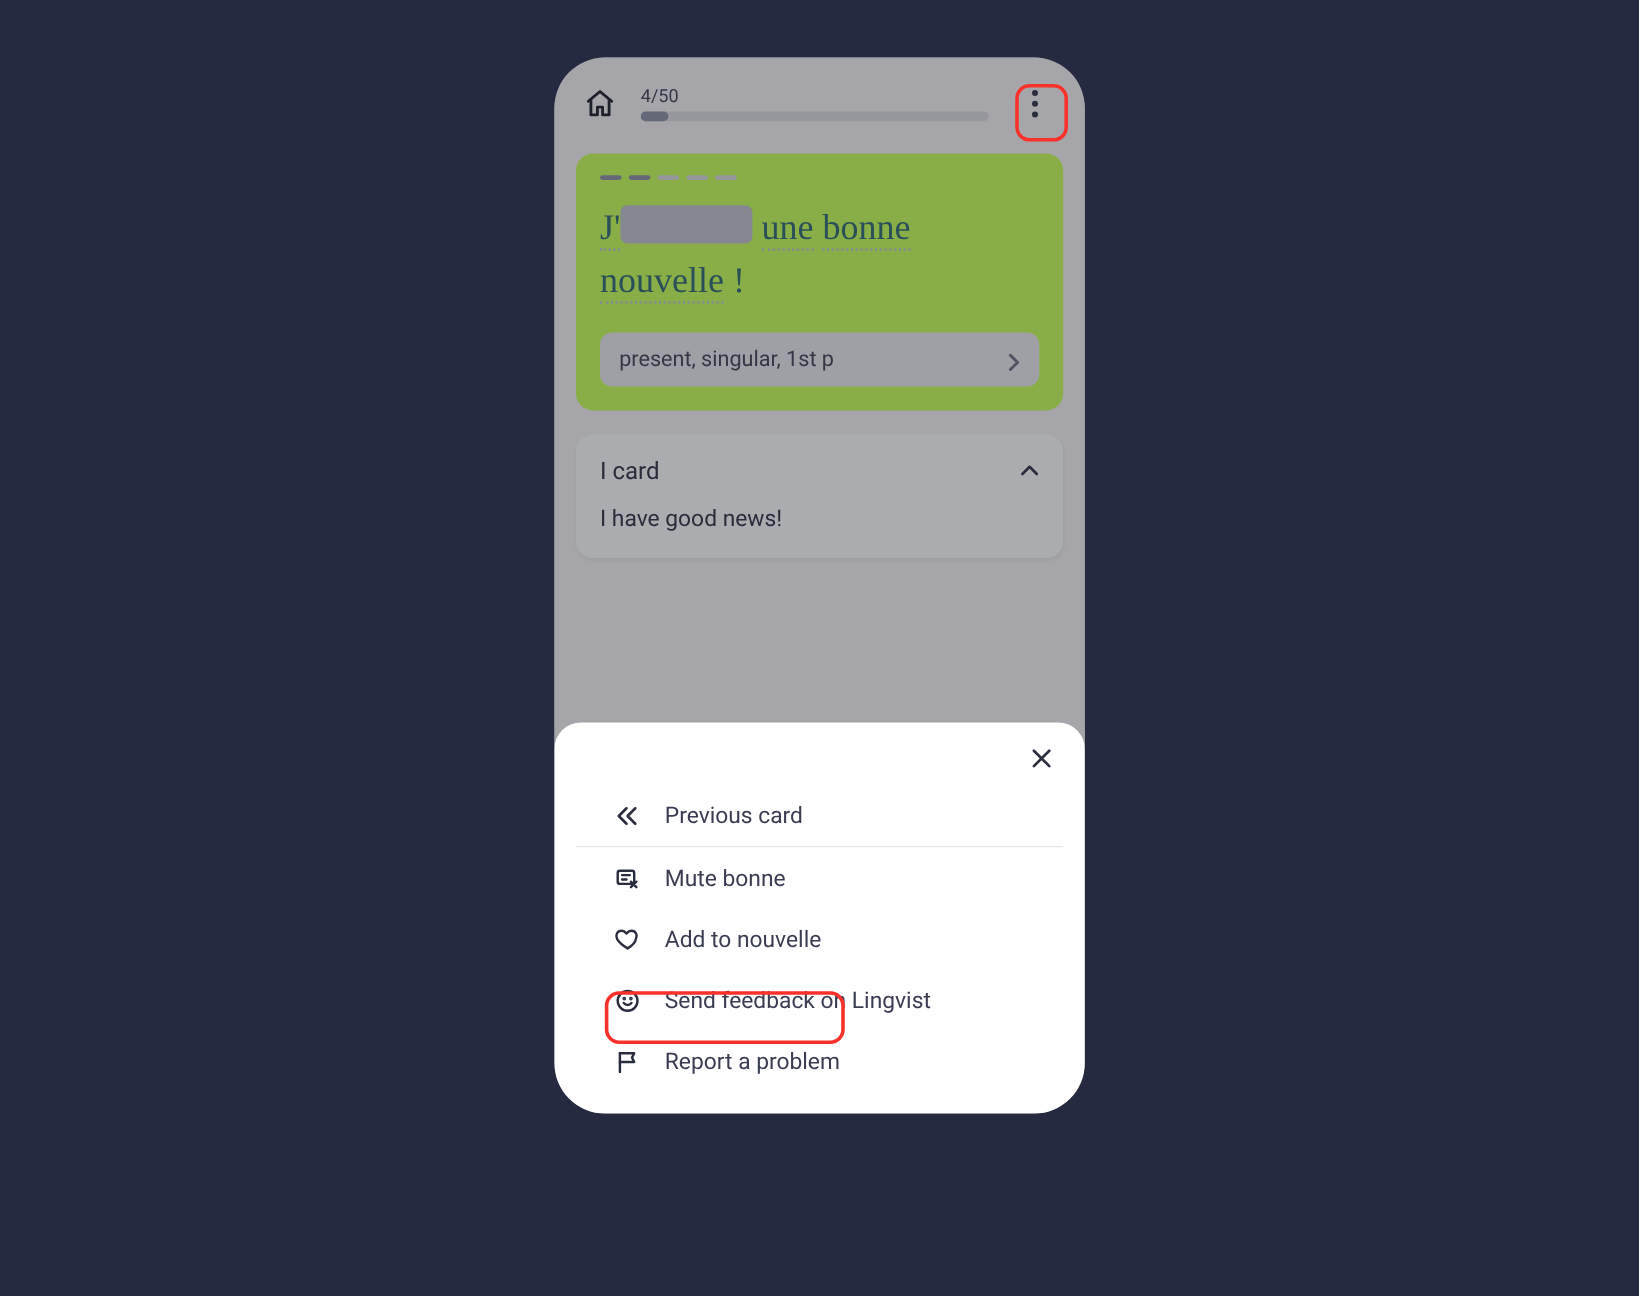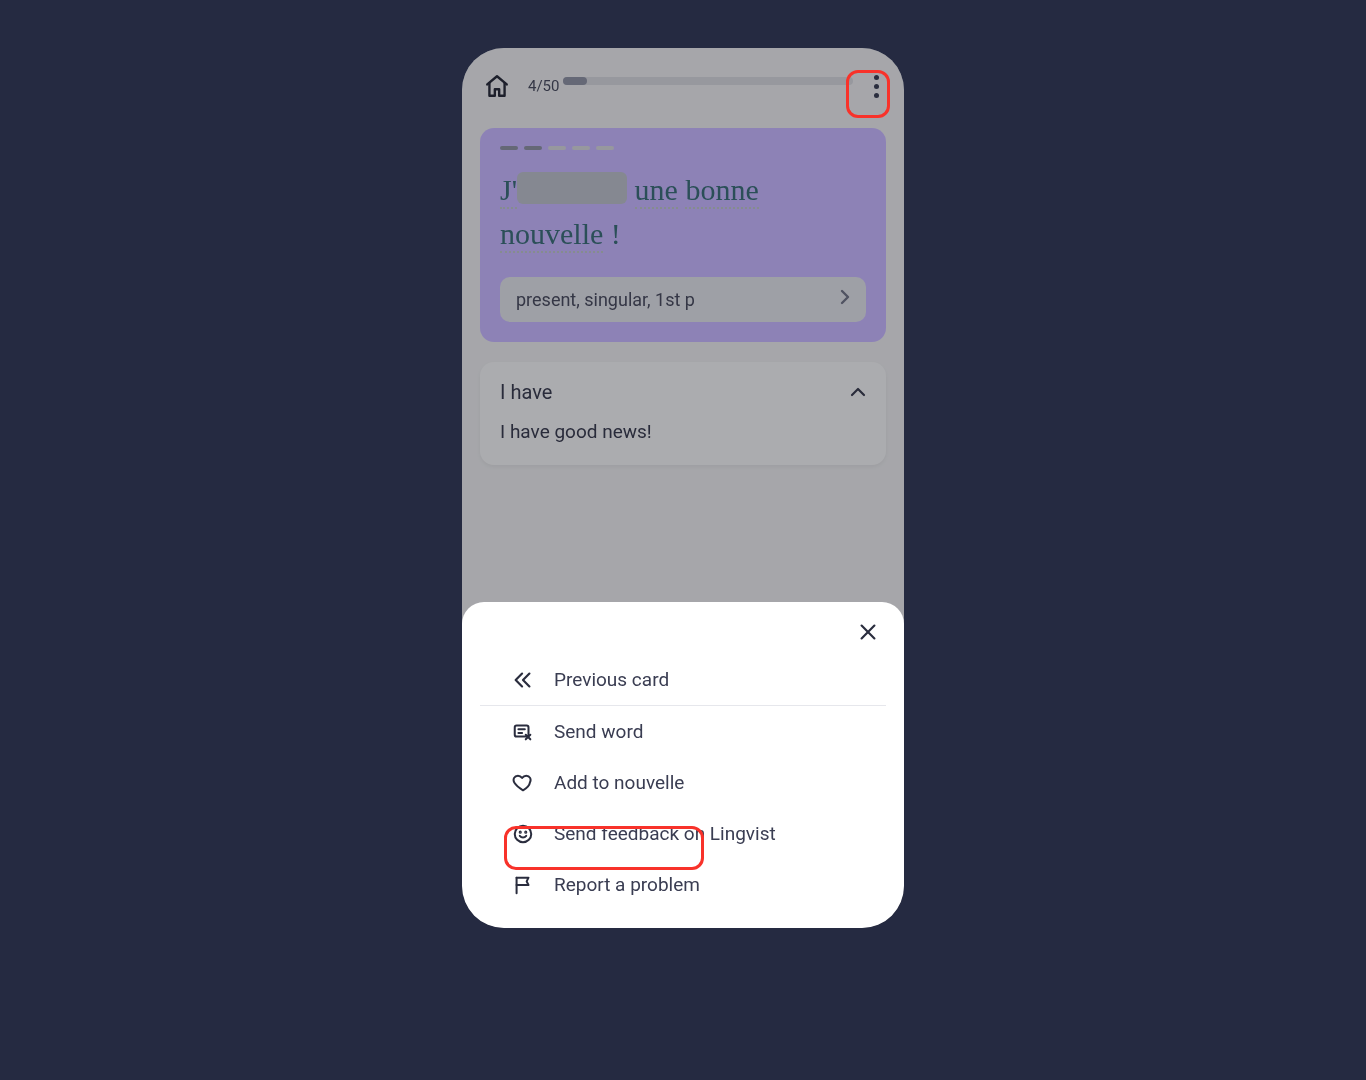--- a/index.html
+++ b/index.html
@@ -35,21 +35,21 @@
     position: relative;
   }
   .home-btn {
     width: 32px; height: 32px;
     display: flex; align-items: center; justify-content: center;
     color: #2a2d3e;
   }
   .progress-wrap {
     flex: 1;
     display: flex;
-    flex-direction: row;
+    flex-direction: column;
     gap: 4px;
   }
   .progress-label {
     font-size: 15px;
     color: #4a4d62;
   }
   .progress-track {
     height: 8px;
     background: #d1d3dc;
     border-radius: 4px;
@@ -90,21 +90,21 @@
   .hl-report {
     top: 778px;
     left: 42px;
     width: 200px;
     height: 44px;
   }
 
   
   .card {
     margin: 12px 18px 0 18px;
-    background: #c4b5fd;
+    background: #bef264;
     border-radius: 14px;
     padding: 18px 20px 20px 20px;
   }
   .dash-row {
     display: flex; gap: 6px; margin-bottom: 18px;
   }
   .dash { height: 4px; width: 18px; border-radius: 2px; background: #d1d3dc; }
   .dash.dark { background: #8c90a4; }
   .sentence {
     font-family: Georgia, "Times New Roman", serif;
@@ -120,21 +120,21 @@
     background: #b9bdc9;
     border-radius: 6px;
     vertical-align: -4px;
   }
   .hint-row {
     margin-top: 22px;
     background: #dcdee6;
     border-radius: 10px;
     padding: 12px 16px;
     display: flex;
-    align-items: flex-start;
+    align-items: flex-end;
     justify-content: space-between;
     color: #4a4d62;
     font-size: 18px;
   }
   .chev { color: #6f7388; }
 
   
   .card2 {
     margin: 20px 18px 0 18px;
     background: #eeeff3;
@@ -233,21 +233,21 @@
       <span class="chev">
         <svg width="10" height="16" viewBox="0 0 10 16" fill="none" stroke="currentColor" stroke-width="2.4" stroke-linecap="round" stroke-linejoin="round">
             <path d="M2 2l6 6-6 6"></path>
           </svg>
       </span>
     </div>
   </div>
 
   <div class="card2">
     <div class="trans-head">
-      <span>I have</span>
+      <span>I card</span>
       <span>
         <svg width="16" height="10" viewBox="0 0 16 10" fill="none" stroke="#3a3d52" stroke-width="2.2" stroke-linecap="round" stroke-linejoin="round">
             <path d="M2 8l6-6 6 6"></path>
           </svg>
       </span>
     </div>
     <div class="trans-body">
       <span>I </span><span class="u">have</span><span> good news!</span>
     </div>
   </div>
@@ -270,21 +270,21 @@
       </div>
       <div class="divider"></div>
       <div class="menu-item">
         <span class="icon">
           <svg width="22" height="22" viewBox="0 0 24 24" fill="none" stroke="currentColor" stroke-width="2.2" stroke-linecap="round" stroke-linejoin="round">
               <rect x="3" y="5" width="15" height="12" rx="2"></rect>
               <path d="M7 9h7M7 13h4"></path>
               <path d="M15 15l5 5M20 15l-5 5"></path>
             </svg>
         </span>
-        <span>Send word</span>
+        <span>Mute bonne</span>
       </div>
       <div class="menu-item">
         <span class="icon">
           <svg width="22" height="22" viewBox="0 0 24 24" fill="none" stroke="currentColor" stroke-width="2.2" stroke-linecap="round" stroke-linejoin="round">
               <path d="M12 20s-7-4.35-9.5-8.5C.6 8 2.5 4 6.5 4c2 0 3.5 1.2 4.5 2.5C12 5.2 13.5 4 15.5 4c4 0 5.9 4 4 7.5C19 15.65 12 20 12 20z"></path>
             </svg>
         </span>
         <span>Add to nouvelle</span>
       </div>
       <div class="menu-item">

